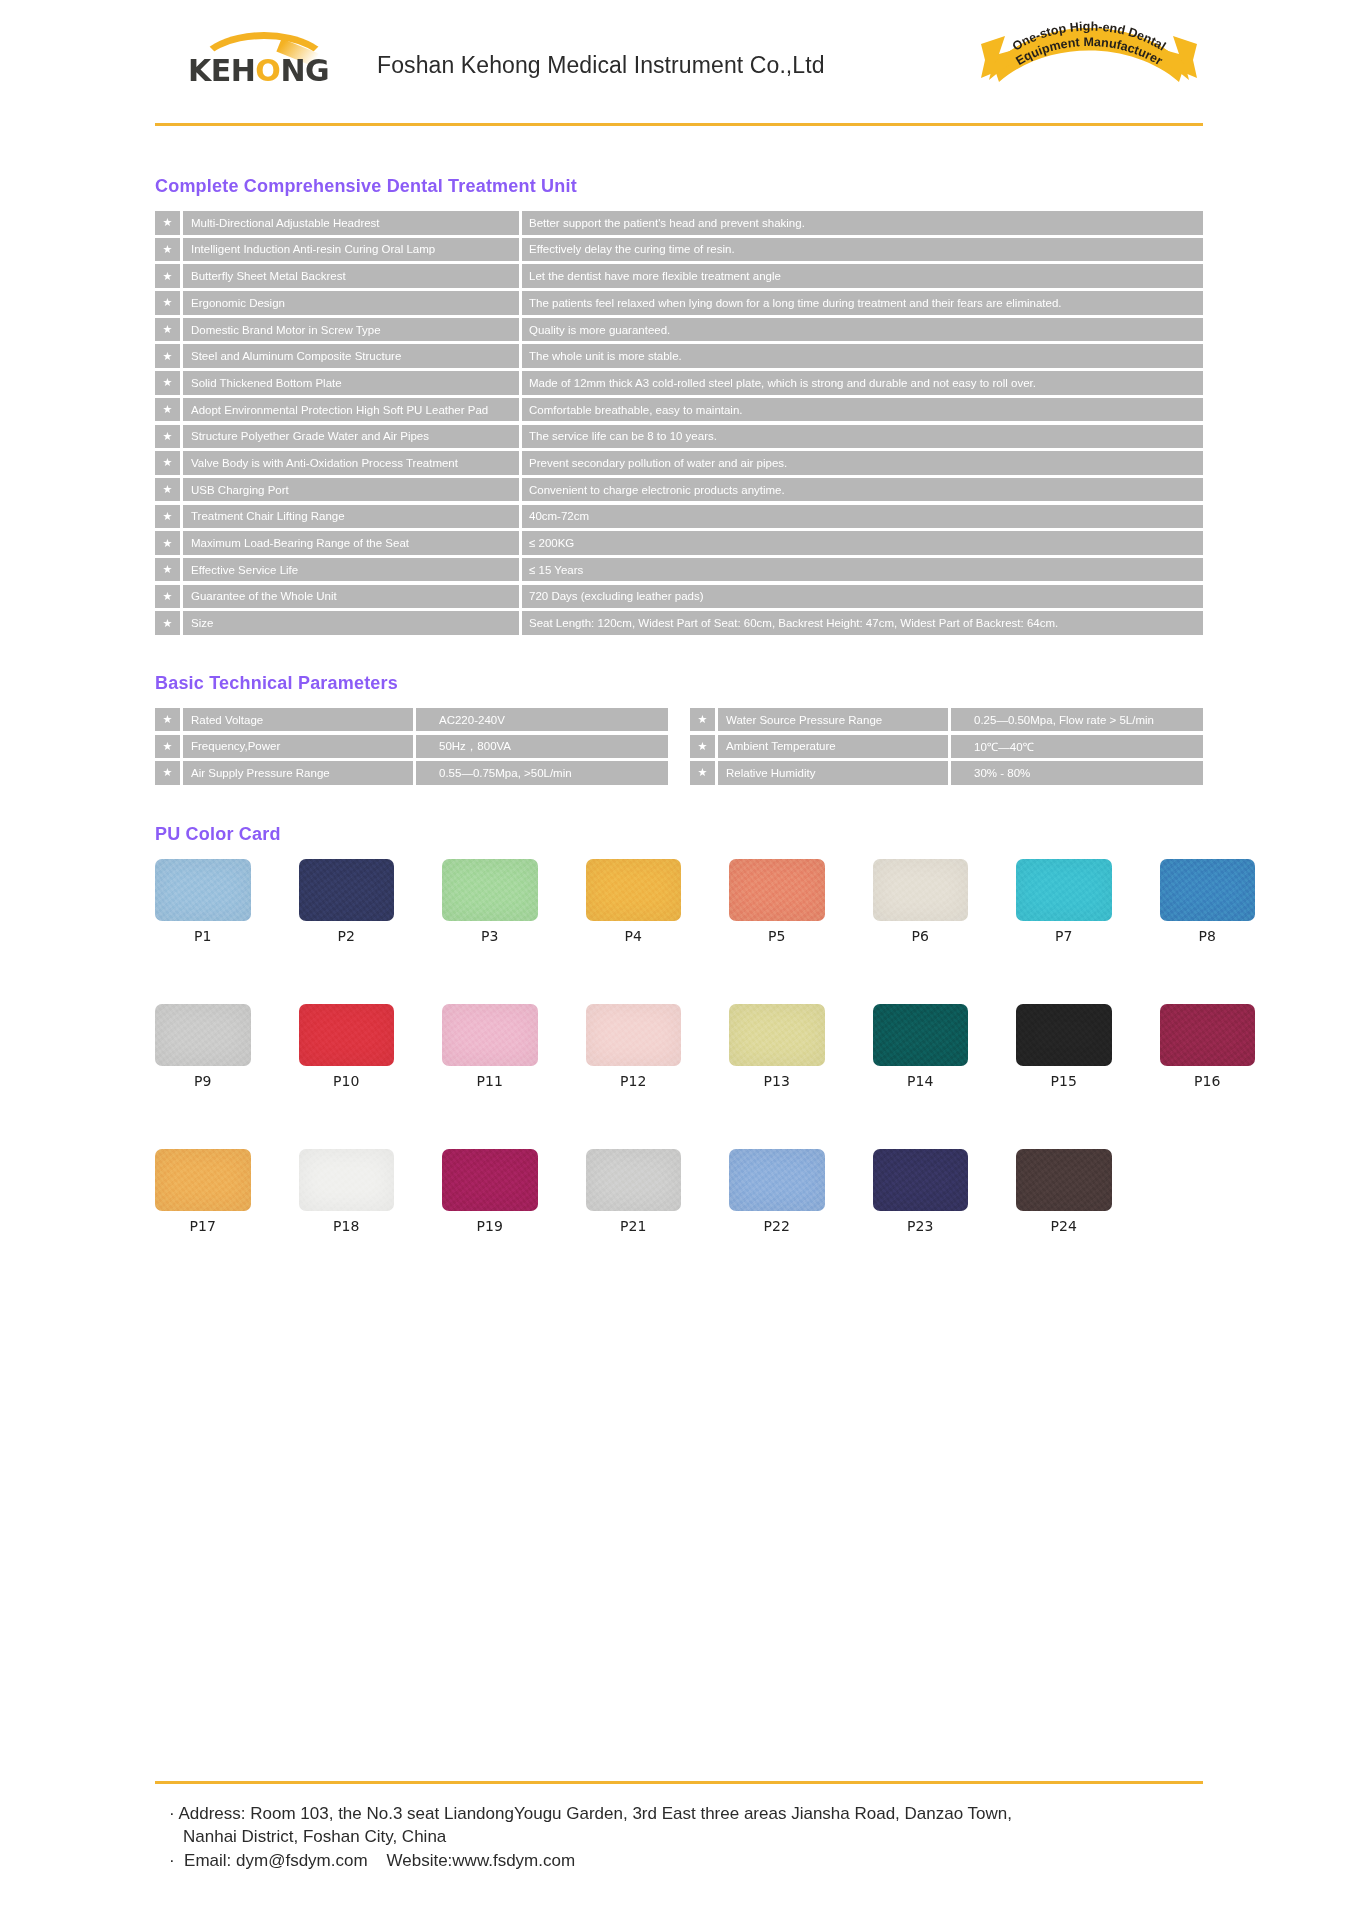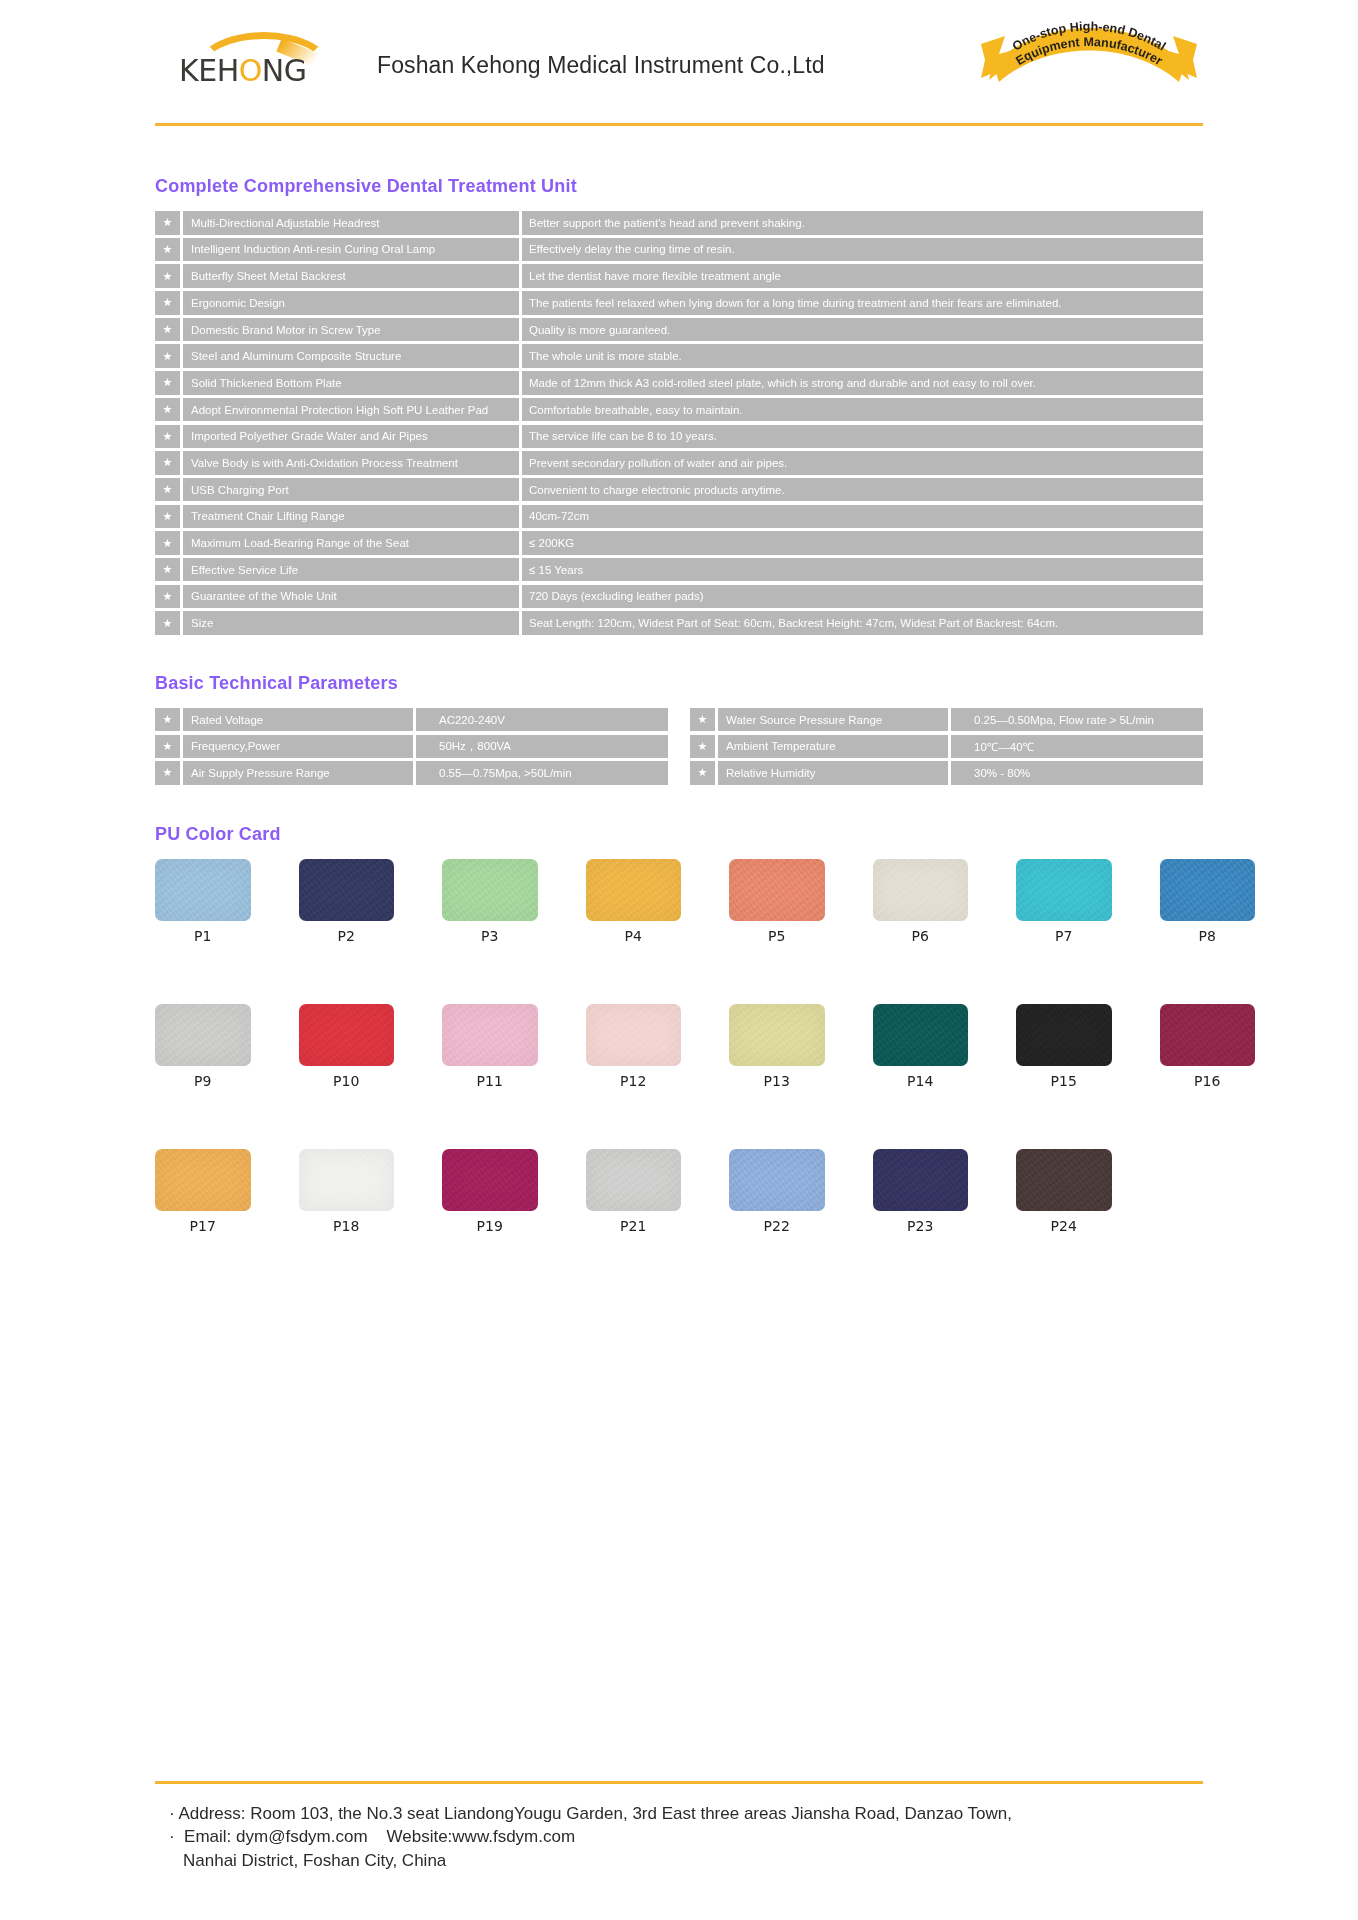--- a/index.html
+++ b/index.html
@@ -57,24 +57,24 @@
     content: "";
     position: absolute;
     left: 84px; top: 6px;
     width: 40px; height: 14px;
     background: linear-gradient(105deg, #f4b223 10%, rgba(244,178,35,0) 95%);
     transform: rotate(22deg);
     transform-origin: left center;
   }
   .logo-text {
     position: absolute;
-    left: 2px; top: 26px;
+    left: 11px; top: 26px;
     font-family: "DejaVu Sans", sans-serif;
     font-size: 30px;
-    font-weight: 400;
+    font-weight: 700;
     letter-spacing: -0.5px;
     color: #3b3b38;
     line-height: 1;
   }
   .logo-text .o { color: #f4b223; }
 
   .company-name {
     font-size: 23px;
     color: #2b2b2b;
     margin-left: 48px;
@@ -328,21 +328,21 @@
         <div class="feat-name">Solid Thickened Bottom Plate</div>
         <div class="feat-desc">Made of 12mm thick A3 cold-rolled steel plate, which is strong and durable and not easy to roll over.</div>
       </div>
       <div class="feat-row">
         <div class="star-cell">★</div>
         <div class="feat-name">Adopt Environmental Protection High Soft PU Leather Pad</div>
         <div class="feat-desc">Comfortable breathable, easy to maintain.</div>
       </div>
       <div class="feat-row">
         <div class="star-cell">★</div>
-        <div class="feat-name">Imported Polyether Grade Water and Air Pipes</div>
+        <div class="feat-name">Structure Polyether Grade Water and Air Pipes</div>
         <div class="feat-desc">The service life can be 8 to 10 years.</div>
       </div>
       <div class="feat-row">
         <div class="star-cell">★</div>
         <div class="feat-name">Valve Body is with Anti-Oxidation Process Treatment</div>
         <div class="feat-desc">Prevent secondary pollution of water and air pipes.</div>
       </div>
       <div class="feat-row">
         <div class="star-cell">★</div>
         <div class="feat-name">USB Charging Port</div>
@@ -508,16 +508,16 @@
         <div class="pu-label">P24</div>
       </div>
     </div>
 
 </div>
 
 <div class="footer">
   <div class="footer-rule"></div>
   <div class="footer-lines">
     <div class="footer-line">· Address: Room 103, the No.3 seat LiandongYougu Garden, 3rd East three areas Jiansha Road, Danzao Town,</div>
+    <div class="footer-line indent">Nanhai District, Foshan City, China</div>
     <div class="footer-line">·  Email: dym@fsdym.com    Website:www.fsdym.com</div>
-    <div class="footer-line indent">Nanhai District, Foshan City, China</div>
   </div>
 </div>
 
 </body></html>

